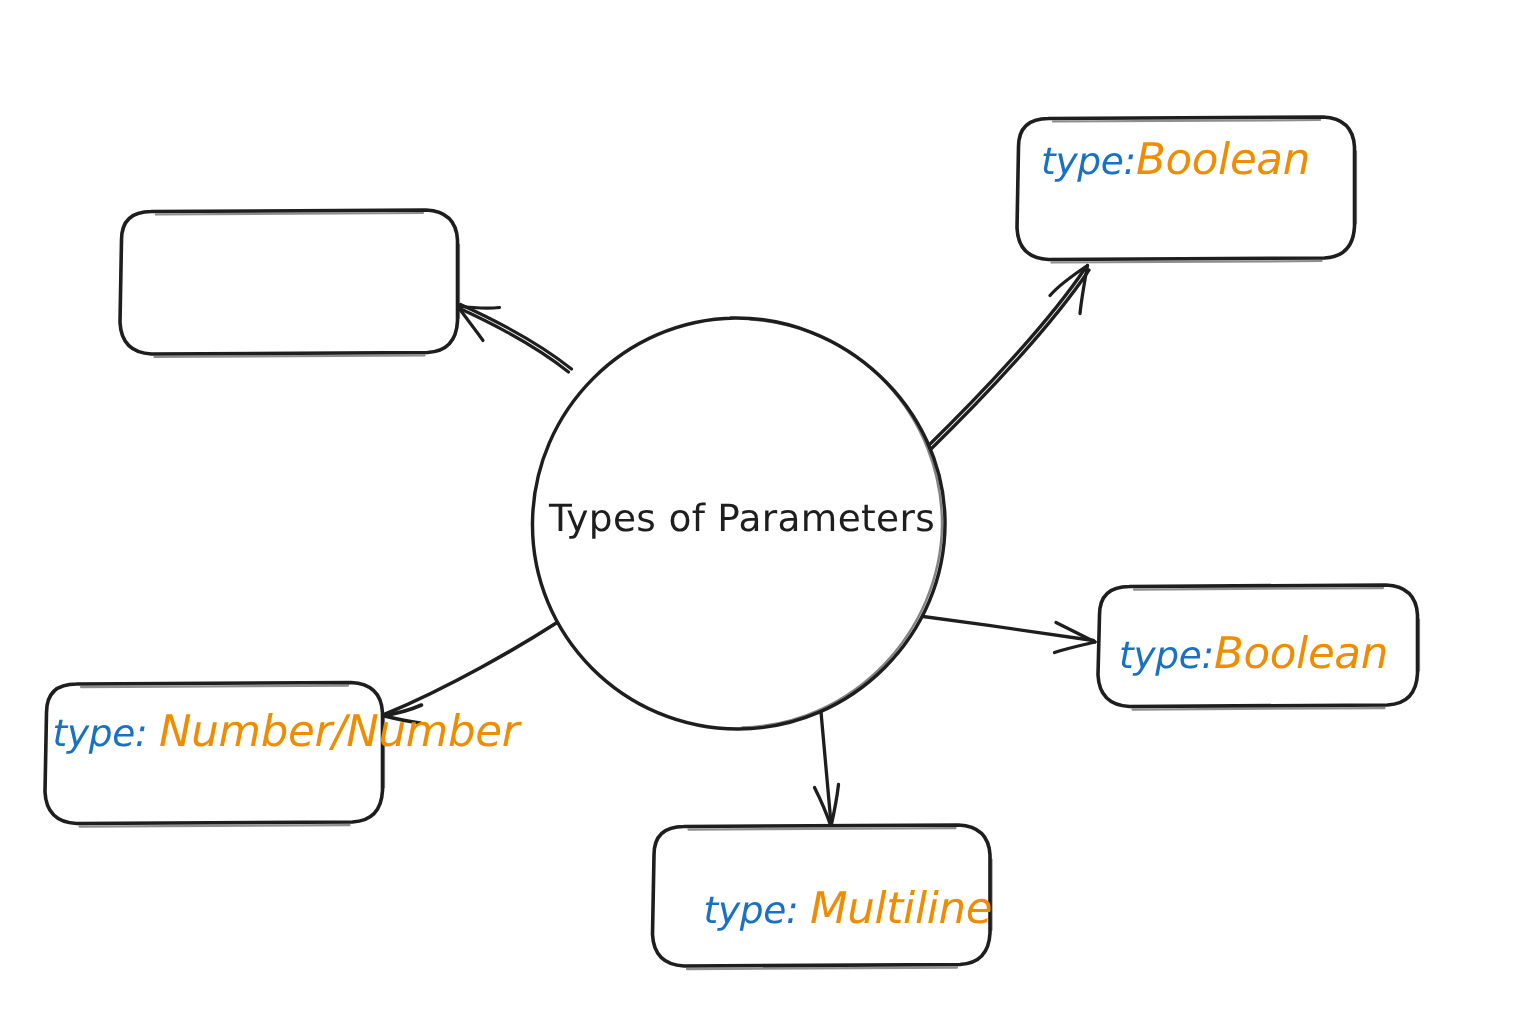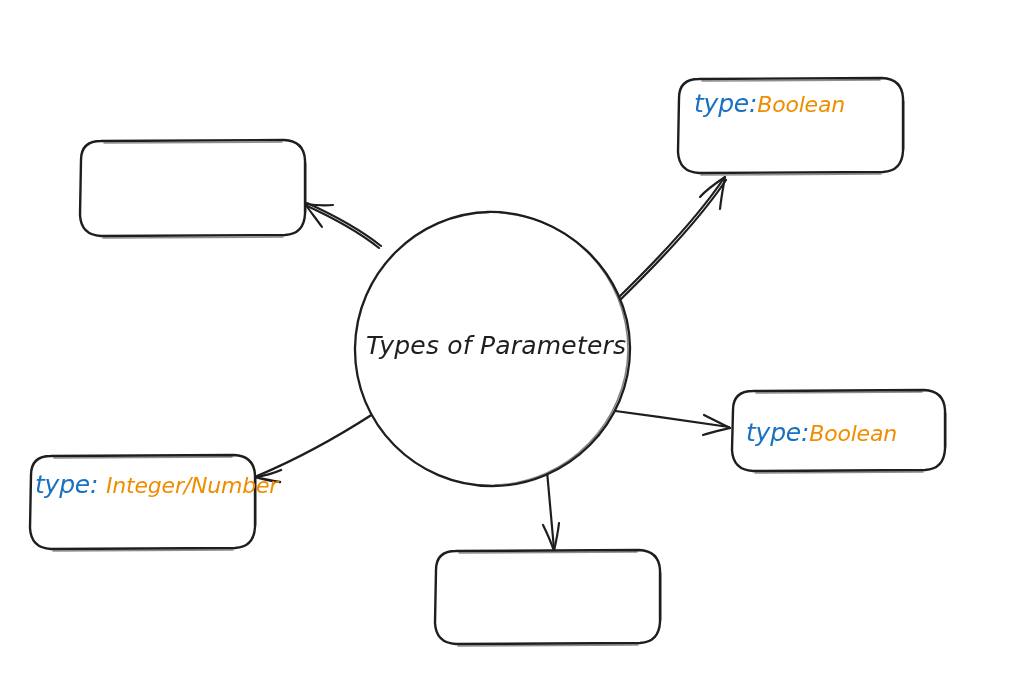--- a/index.html
+++ b/index.html
@@ -41,29 +41,28 @@
     pointer-events: none;
   }
   .label .key {
     color: #1971c2;
     font-size: 25px;
     font-style: italic;
     letter-spacing: -0.2px;
   }
   .label .val {
     color: #f08c00;
-    font-size: 22px;
+    font-size: 29px;
     font-style: italic;
     letter-spacing: -0.2px;
   }
   .center-label {
     position: absolute;
     color: #1e1e1e;
     font-size: 25px;
-    font-style: italic;
     letter-spacing: 0.2px;
     white-space: nowrap;
     font-family: "DejaVu Sans", sans-serif;
     pointer-events: none;
   }
 </style>
 </head>
 <body>
 
 <div id="canvas">
@@ -156,18 +155,21 @@
 
 
   <div class="label" style="left:694px; top:89px;">
     <span class="key">type:</span><span class="val">Boolean</span>
   </div>
 
   <div class="label" style="left:746px; top:418px;">
     <span class="key">type:</span><span class="val">Boolean</span>
   </div>
 
+  <div class="label" style="left:469px; top:588px;">
+    <span class="key">type: </span><span class="val">Multiline</span>
+  </div>
 
   <div class="label" style="left:35px; top:470px;">
-    <span class="key">type: </span><span class="val">Integer/Number</span>
+    <span class="key">type: </span><span class="val">Number/Number</span>
   </div>
 
 </div>
 
 </body></html>

